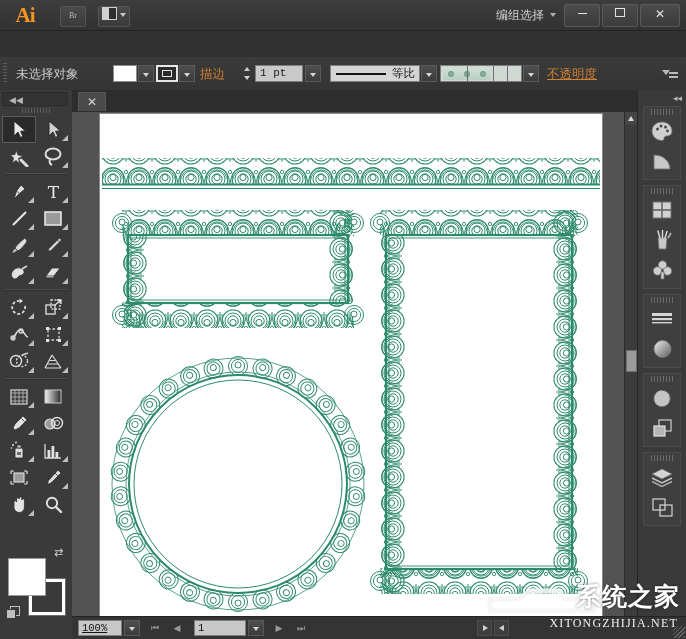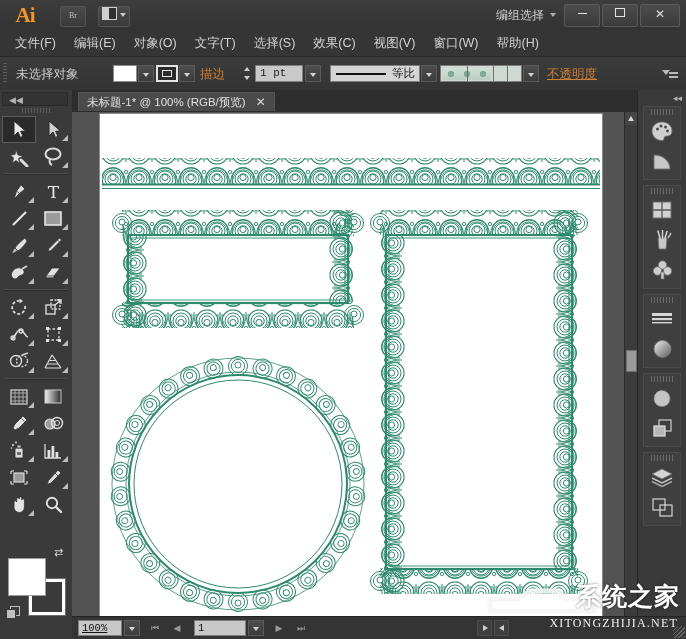--- a/index.html
+++ b/index.html
@@ -297,31 +297,20 @@
       <span>编组选择</span><span class="ws-caret"></span>
     </div>
 
     <div class="winbtns">
       <div class="winbtn"><span class="dash"></span></div>
       <div class="winbtn"><span class="sq"></span></div>
       <div class="winbtn close">✕</div>
     </div>
   </div>
 
-  <div class="menubar">
-    <div class="menu-item">文件(F)</div>
-    <div class="menu-item">编辑(E)</div>
-    <div class="menu-item">对象(O)</div>
-    <div class="menu-item">文字(T)</div>
-    <div class="menu-item">选择(S)</div>
-    <div class="menu-item">效果(C)</div>
-    <div class="menu-item">视图(V)</div>
-    <div class="menu-item">窗口(W)</div>
-    <div class="menu-item">帮助(H)</div>
-  </div>
 
   <div class="controlbar">
     <div class="cb-grip"></div>
     <div class="cb-label">未选择对象</div>
 
     <div class="swatch-fill"></div>
     <div class="dd-btn" style="left:138px">
         <i></i>
       </div>
 
@@ -632,21 +621,20 @@
       <div class="fs-default">
         <span class="b"></span>
           <span class="a"></span>
       </div>
     </div>
 
   </div>
 
   <div class="tabbar">
     <div class="doctab">
-      <span>未标题-1* @ 100% (RGB/预览)</span>
       <span class="tabclose">✕</span>
     </div>
   </div>
 
   <div class="canvaswrap">
     <div class="artboard">
 
       <svg class="art-svg" width="502" height="504" viewBox="0 0 502 504">
         <defs>
 

